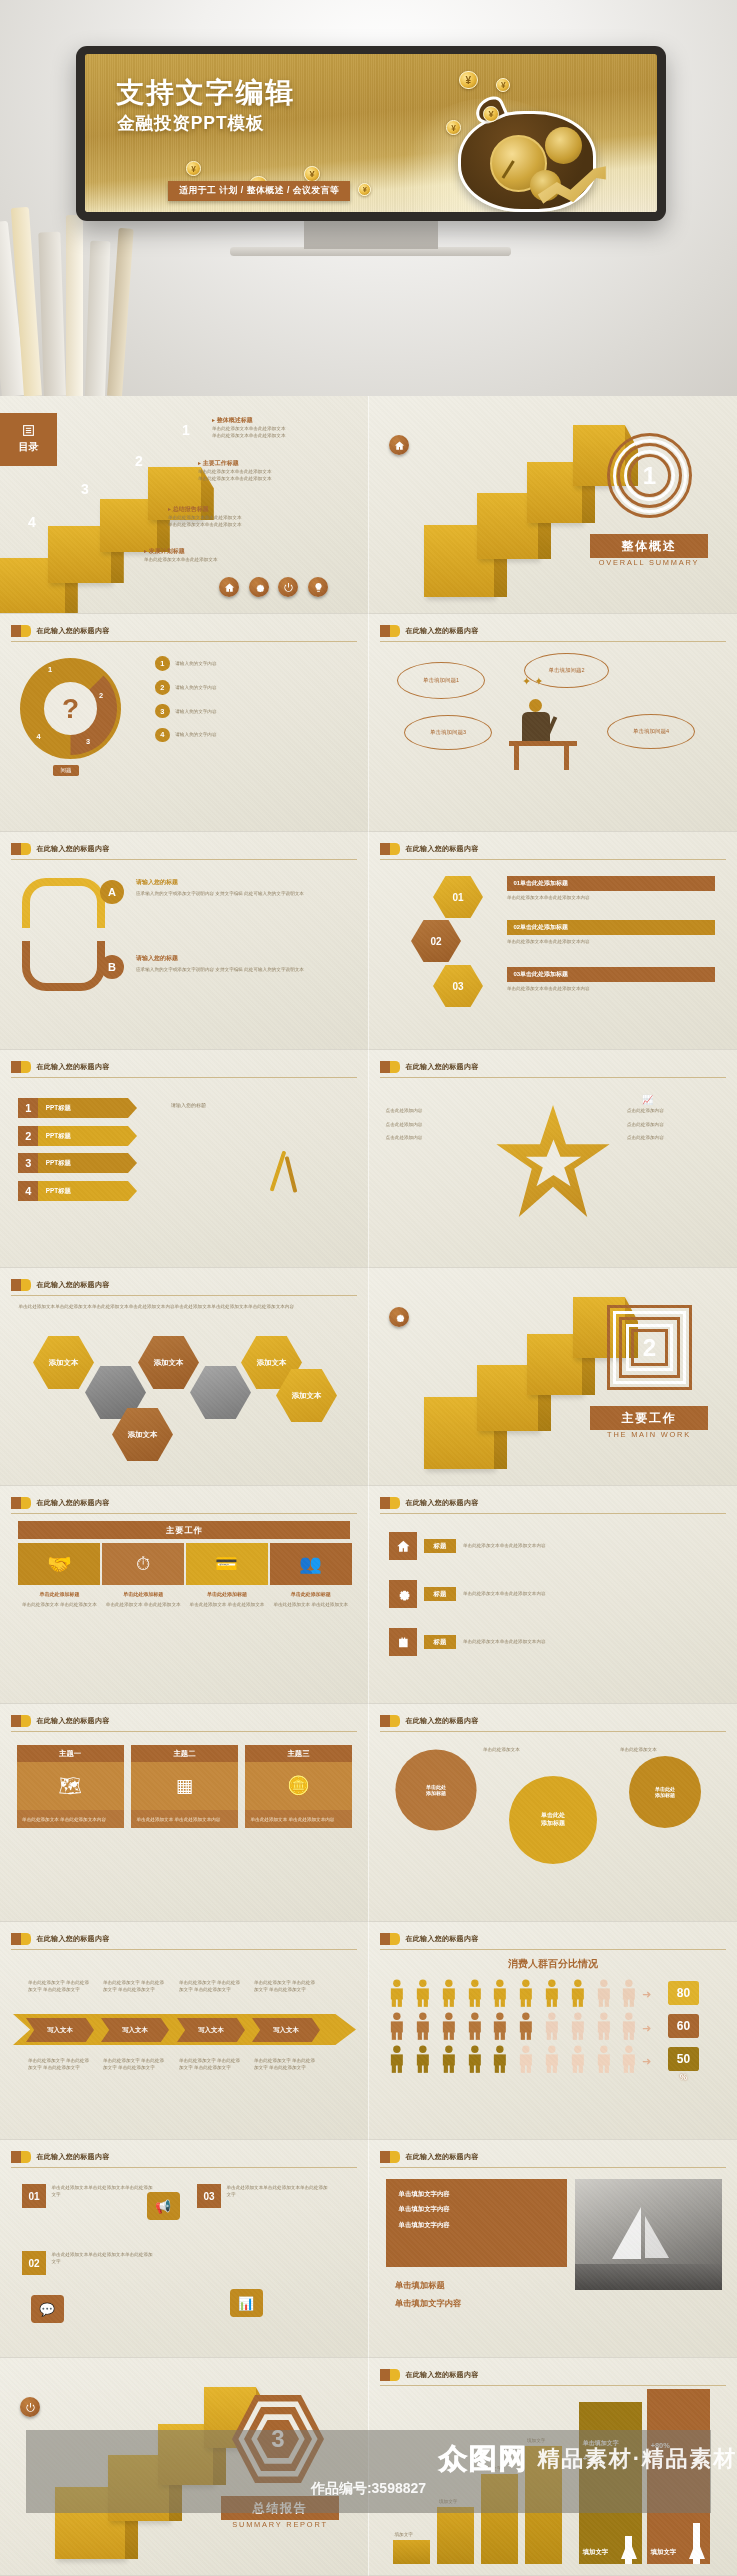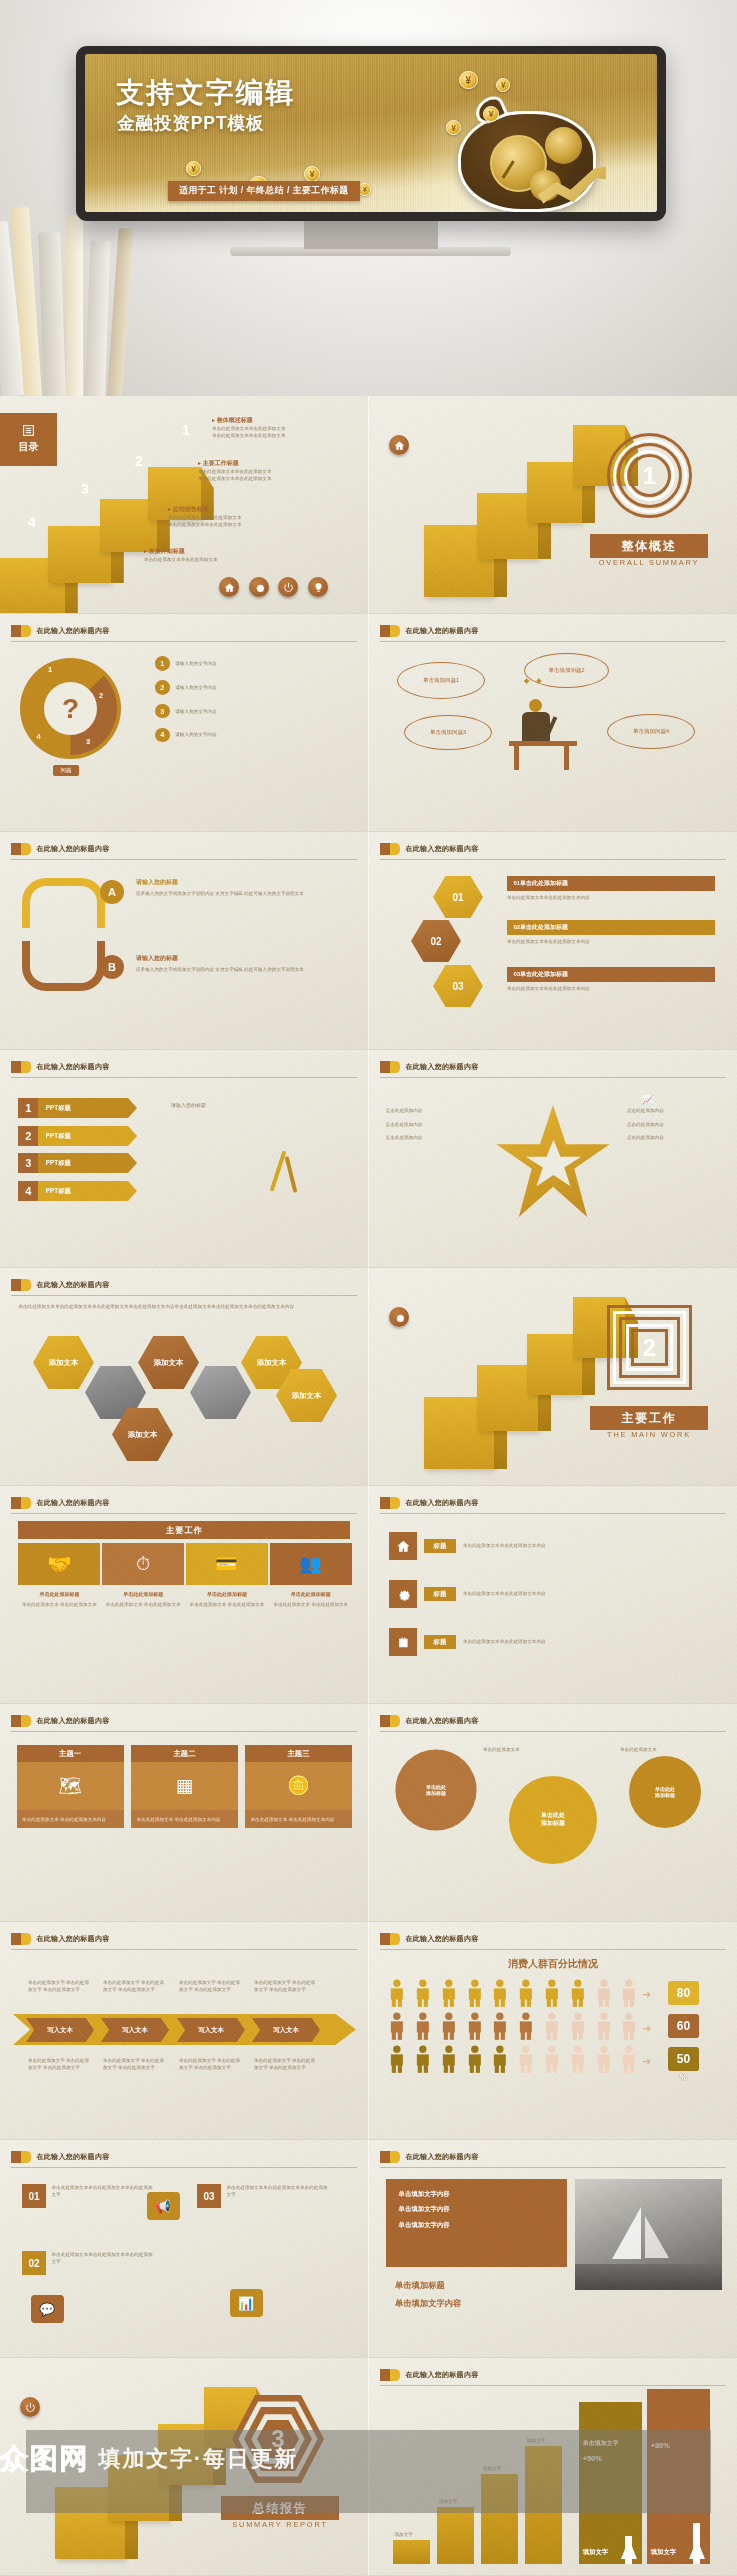--- a/index.html
+++ b/index.html
@@ -78,21 +78,21 @@
   .hexB{background:linear-gradient(160deg,#b5763a,#9a5c26);}
 
   .ph{font-size:4.6px;color:#8a7a5c;line-height:1.55;}
   .phTitle{font-size:6px;font-weight:bold;color:#a8662f;}
 
   .gearSh{position:absolute;border-radius:50%;display:flex;align-items:center;justify-content:center;
      text-align:center;font-size:5px;font-weight:bold;color:#fff;line-height:1.3;}
   .chartbar{position:absolute;bottom:0;background:linear-gradient(180deg,#d8a621,#b98c14);}
 
   
-  .wm{position:absolute;left:0;right:0;display:flex;align-items:center;justify-content:flex-start;
+  .wm{position:absolute;left:0;right:0;display:flex;align-items:center;justify-content:flex-end;
       gap:9.2px;pointer-events:none;z-index:40;}
   .wm-logo{font-size:28px;font-weight:bold;color:rgba(255,255,255,.92);letter-spacing:1.8px;
       -webkit-text-stroke:0.9px rgba(255,255,255,.95);}
   .wm-txt{font-size:22px;font-weight:bold;color:rgba(255,255,255,.9);letter-spacing:1.8px;}
   .wm-id{position:absolute;left:0;right:0;text-align:center;font-size:14px;font-weight:bold;
       color:rgba(255,255,255,.92);z-index:41;pointer-events:none;}
   .wm-band{position:absolute;left:26px;right:26px;background:rgba(120,118,112,.55);z-index:39;}
 </style>
 </head>
 <body>
@@ -141,21 +141,21 @@
         <div class="coin" style="width:14px;height:14px;left:411px;top:24px;font-size:8.3px;">¥</div>
         <div class="coin" style="width:15.7px;height:15.7px;left:398px;top:52px;font-size:9.2px;">¥</div>
         <div class="coin" style="width:14.7px;height:14.7px;left:361px;top:66px;font-size:8.3px;">¥</div>
         <div class="coin" style="width:14.7px;height:14.7px;left:101px;top:107px;font-size:8.3px;">¥</div>
         <div class="coin" style="width:18.4px;height:18.4px;left:164px;top:122px;font-size:10px;">¥</div>
         <div class="coin" style="width:15.7px;height:15.7px;left:219px;top:112px;font-size:9.2px;">¥</div>
         <div class="coin" style="width:13px;height:13px;left:273px;top:129px;font-size:7.4px;">¥</div>
 
         <div class="hero-title">支持文字编辑</div>
         <div class="hero-sub">金融投资PPT模板</div>
-        <div class="hero-tag">适用于工 计划 / 年终总结 / 主要工作标题</div>
+        <div class="hero-tag">适用于工 计划 / 整体概述 / 会议发言等</div>
       </div>
     </div>
   </div>
 
   <div class="grid">
 
     <div class="slide">
       <div class="stair" style="left:-9.2px;top:51px;width:240px;height:170px;">
         <div class="step" style="left:0;top:111px;width:74px;height:59px;">
             <i class="face"></i>
@@ -1010,17 +1010,18 @@
         <div style="position:absolute;left:3.7px;bottom:7.4px;color:#fff;font-size:6.4px;font-weight:bold;">填加文字</div>
         <div style="position:absolute;right:5.5px;bottom:5.5px;width:0;height:0;border-left:8.3px solid transparent;border-right:8.3px solid transparent;border-bottom:20px solid #fff;"></div>
         <div style="position:absolute;right:10px;bottom:0;width:7.4px;height:41px;background:#fff;"></div>
       </div>
     </div>
   </div>
 
   <div class="wm-band" style="top:2430px;height:83px;"></div>
   <div class="wm" style="top:2440px;">
     <span class="wm-logo">众图网</span>
-    <span class="wm-txt">填加文字·每日更新</span>
+    <span class="wm-txt">精品素材·精品素材</span>
   </div>
+  <div class="wm-id" style="top:2480px;">作品编号:3598827</div>
 
 </div>
 
 
 </body></html>

